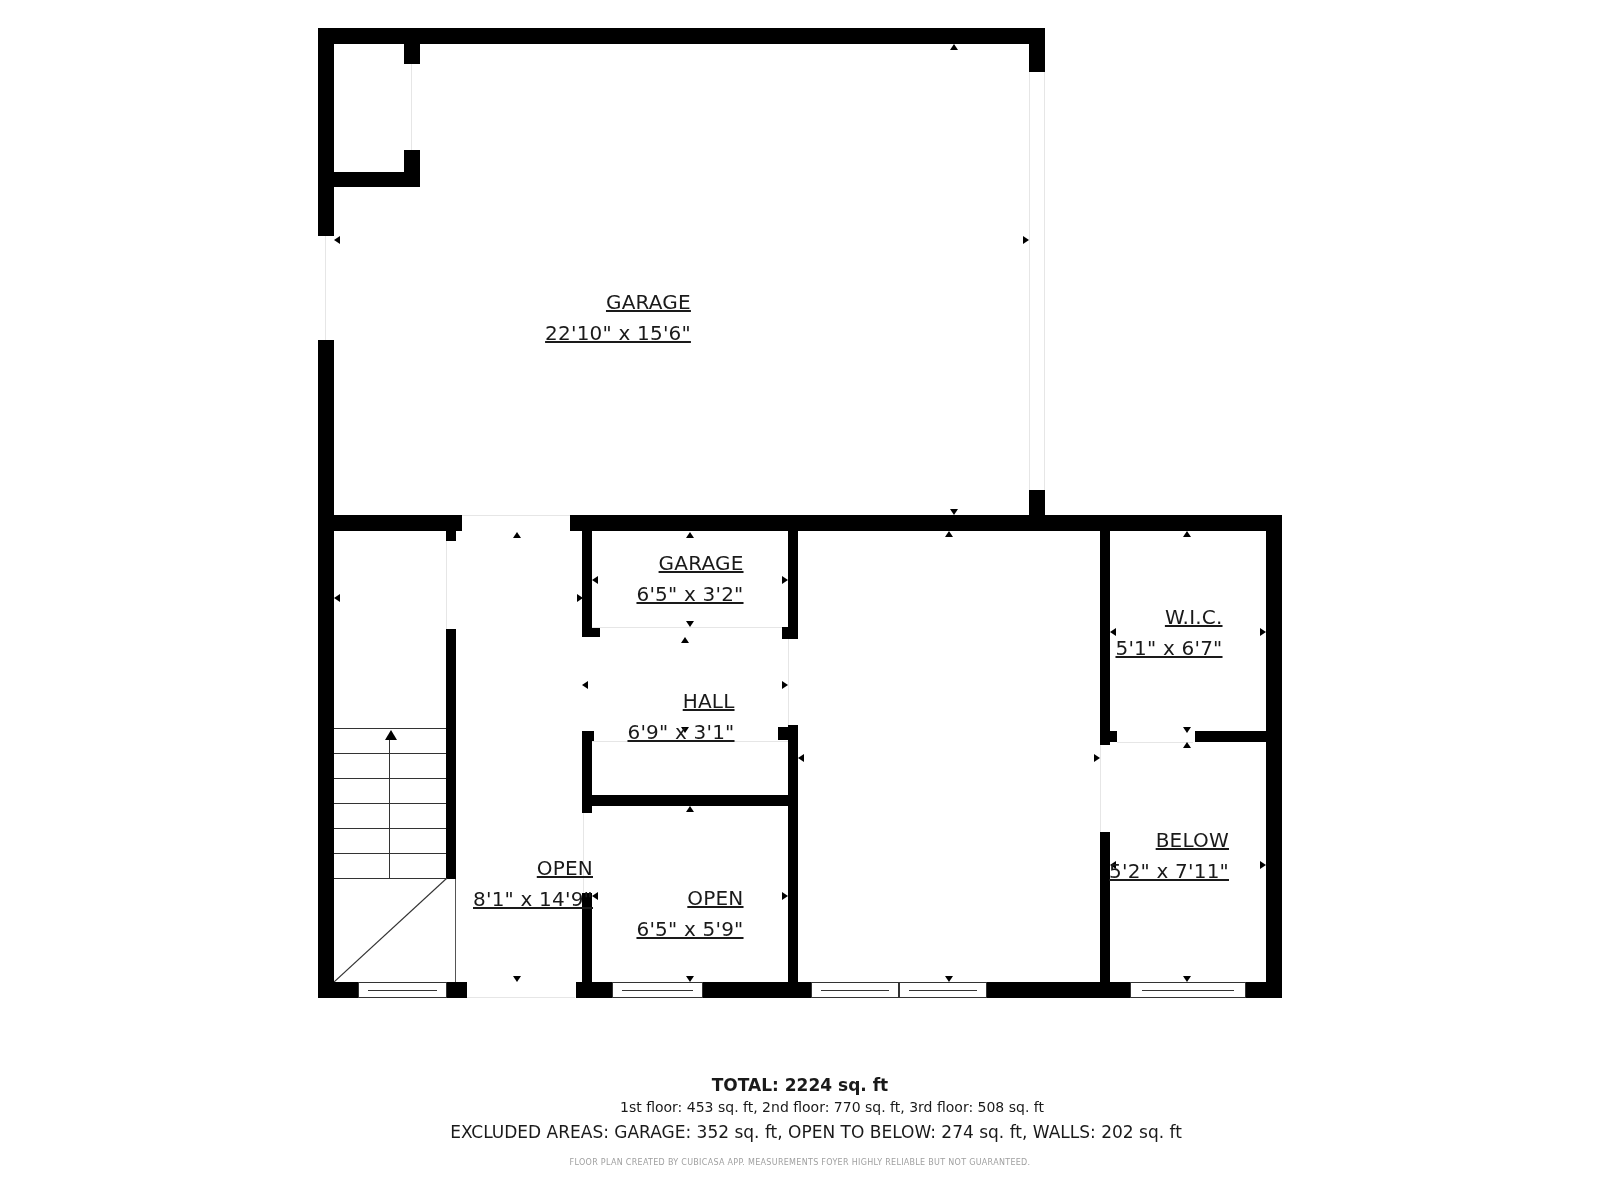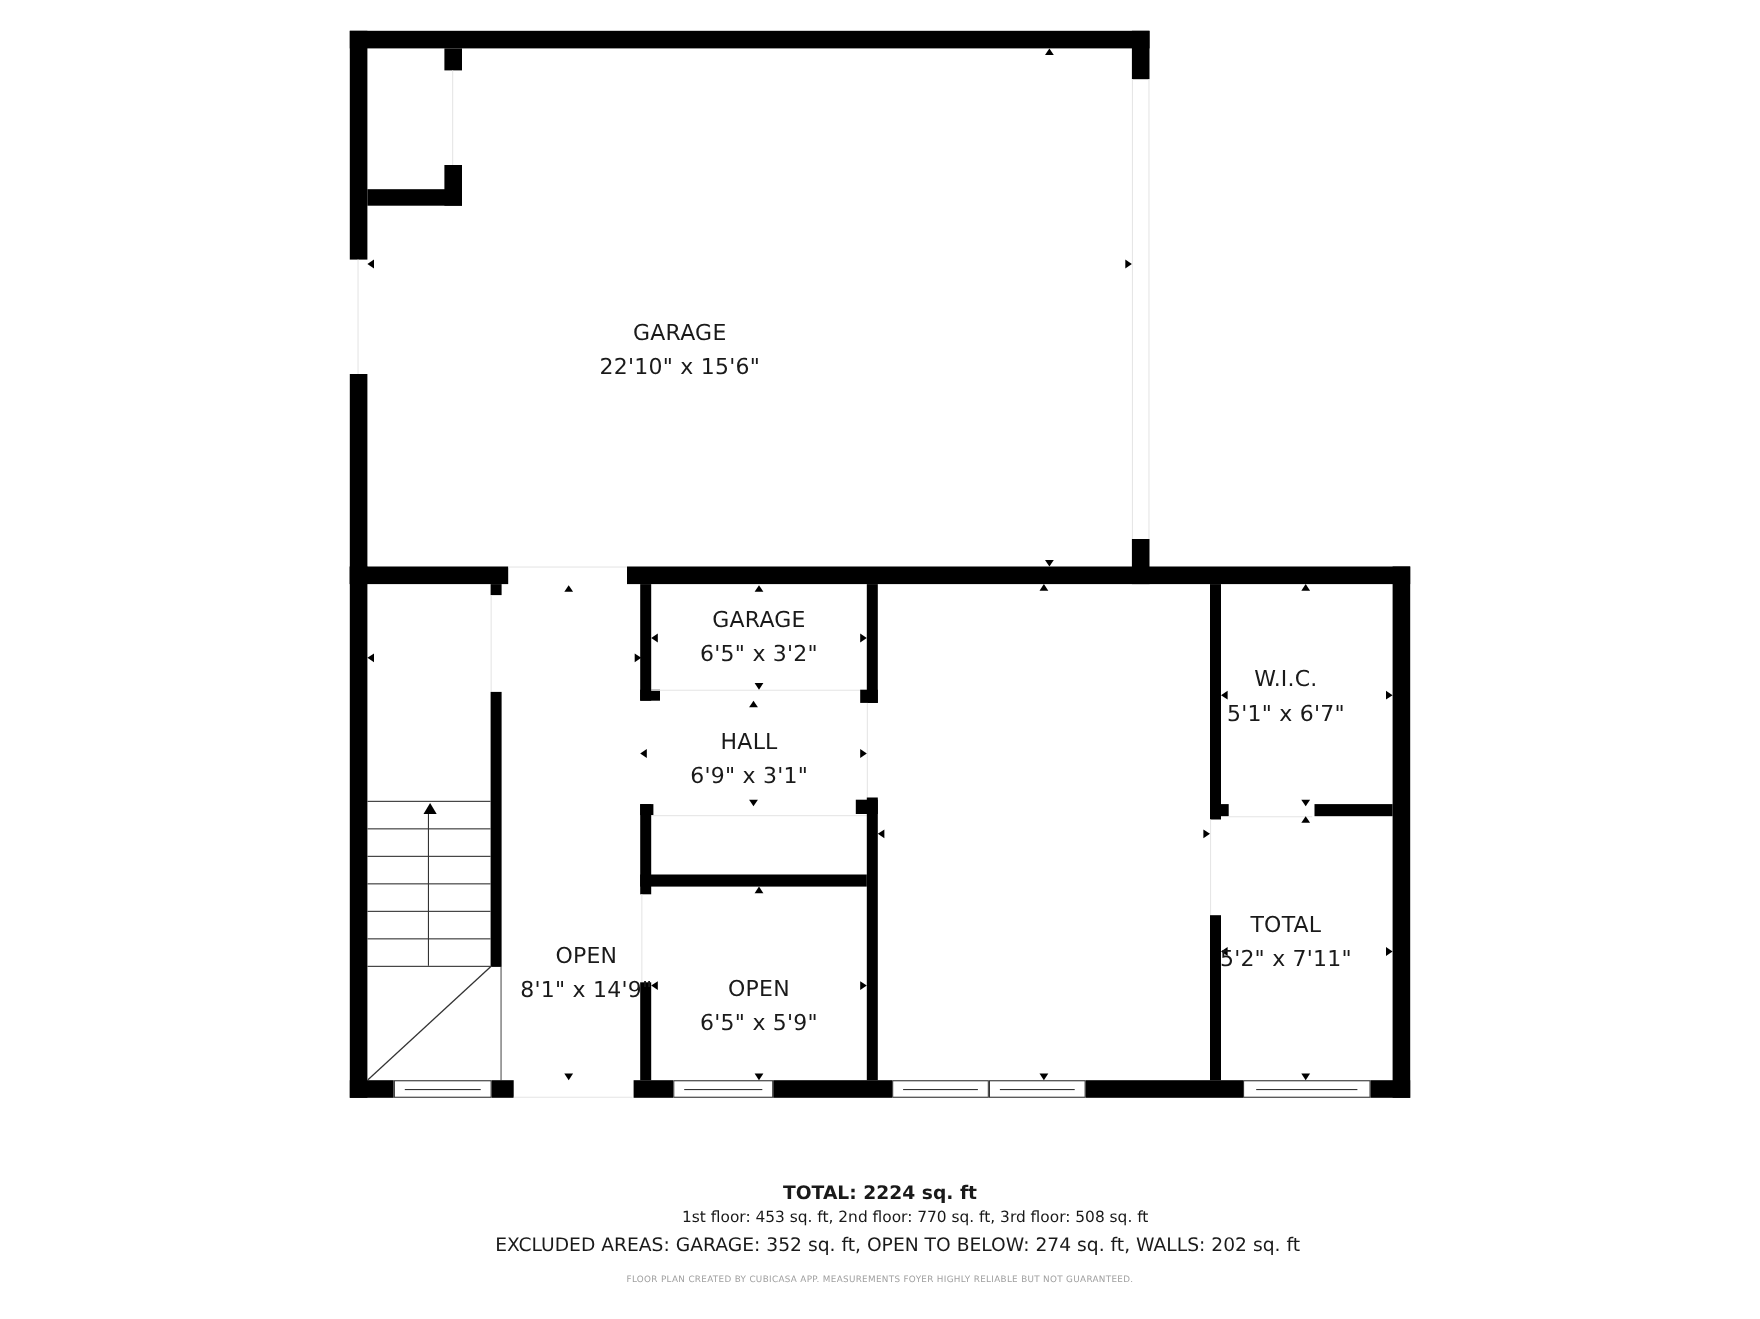--- a/index.html
+++ b/index.html
@@ -3,21 +3,21 @@
 <meta charset="utf-8">
 <style>
   html, body { margin: 0; padding: 0; background: #ffffff; }
   body { width: 1600px; height: 1199px; position: relative; overflow: hidden; font-family: "DejaVu Sans", sans-serif; color: #1a1a1a; }
   .plan { position: absolute; left: 0; top: 0; width: 1600px; height: 1020px; }
   .wall { position: absolute; background: #000; }
   .thin { position: absolute; background: #e6e6e6; }
   .window { position: absolute; background: #fff; border: 1px solid #333; box-sizing: border-box; }
   .window::after { content: ""; position: absolute; left: 10%; right: 10%; top: 50%; border-top: 1px solid #333; }
   .tread { position: absolute; left: 334px; width: 112px; height: 0; border-top: 1px solid #333; }
-  .room-label { position: absolute; text-align: center; font-size: 20px; line-height: 31px; transform: translateX(-50%); white-space: nowrap; letter-spacing: 0.2px; }
+  .room-label { position: absolute; text-align: right; font-size: 20px; line-height: 31px; transform: translateX(-50%); white-space: nowrap; letter-spacing: 0.2px; text-decoration: underline; }
   .room-label span { display: block; }
   .mk { position: absolute; width: 0; height: 0; }
   .mk.up { border-left: 4px solid transparent; border-right: 4px solid transparent; border-bottom: 6px solid #000; }
   .mk.down { border-left: 4px solid transparent; border-right: 4px solid transparent; border-top: 6px solid #000; }
   .mk.left { border-top: 4px solid transparent; border-bottom: 4px solid transparent; border-right: 6px solid #000; }
   .mk.right { border-top: 4px solid transparent; border-bottom: 4px solid transparent; border-left: 6px solid #000; }
   .footer { position: absolute; left: 0; width: 1600px; text-align: center; }
   .total { top: 1075px; font-size: 17px; font-weight: bold; }
   .floors { top: 1099px; font-size: 14px; padding-left: 32px; }
   .excluded { top: 1122px; font-size: 17px; padding-left: 16px; }
@@ -134,30 +134,30 @@
   <div class="mk down" style="left:1183px;top:976px;"></div>
 
   <div class="room-label" style="left:618px;top:287px;">
     <span>GARAGE</span>
     <span>22'10" x 15'6"</span>
   </div>
   <div class="room-label" style="left:690px;top:548px;">
     <span>GARAGE</span>
     <span>6'5" x 3'2"</span>
   </div>
-  <div class="room-label" style="left:681px;top:659px;">
+  <div class="room-label" style="left:681px;top:686px;">
     <span>HALL</span>
     <span>6'9" x 3'1"</span>
   </div>
   <div class="room-label" style="left:1169px;top:602px;">
     <span>W.I.C.</span>
     <span>5'1" x 6'7"</span>
   </div>
   <div class="room-label" style="left:1169px;top:825px;">
-    <span>TOTAL</span>
+    <span>BELOW</span>
     <span>5'2" x 7'11"</span>
   </div>
   <div class="room-label" style="left:533px;top:853px;">
     <span>OPEN</span>
     <span>8'1" x 14'9"</span>
   </div>
   <div class="room-label" style="left:690px;top:883px;">
     <span>OPEN</span>
     <span>6'5" x 5'9"</span>
   </div>

